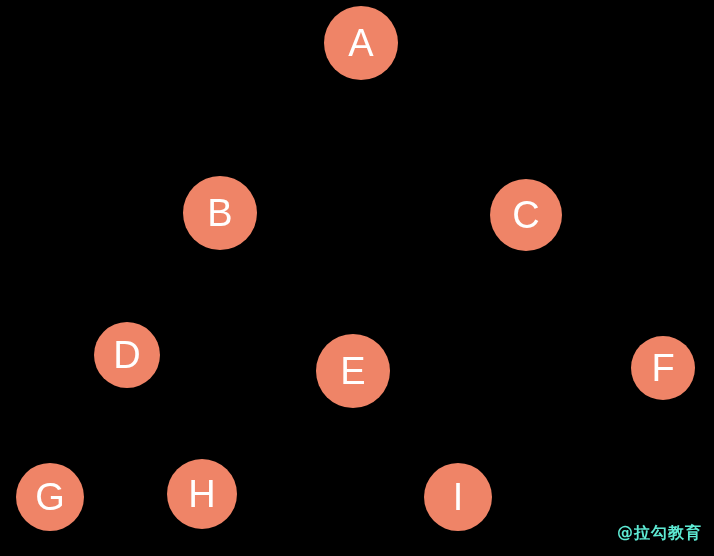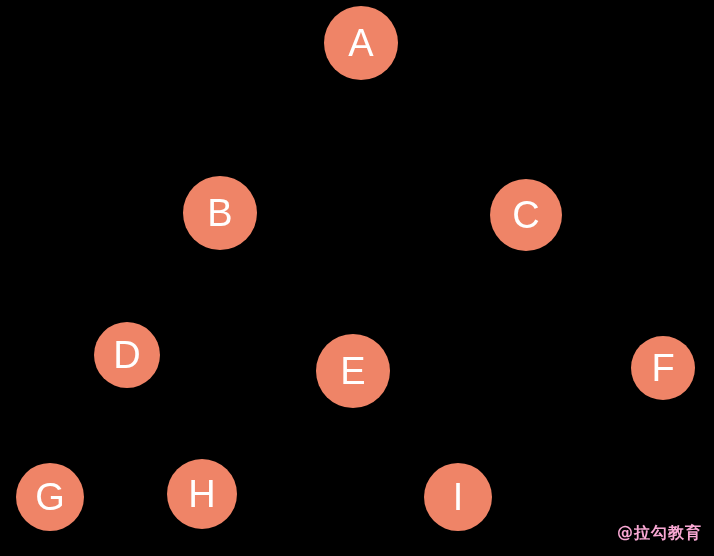--- a/index.html
+++ b/index.html
@@ -33,21 +33,21 @@
     color: #FFFFFF;
     font-size: 38px;
     font-weight: 400;
     line-height: 1;
     user-select: none;
   }
   .watermark {
     position: absolute;
     right: 12px;
     bottom: 12px;
-    color: #f9a8d4;
+    color: #5eead4;
     font-size: 16px;
     font-weight: 700;
     letter-spacing: 1px;
     font-family: "DejaVu Sans", "Liberation Sans", sans-serif;
   }
 </style>
 </head>
 <body>
 
 <div id="canvas" style="background: rgb(0, 0, 0);">

